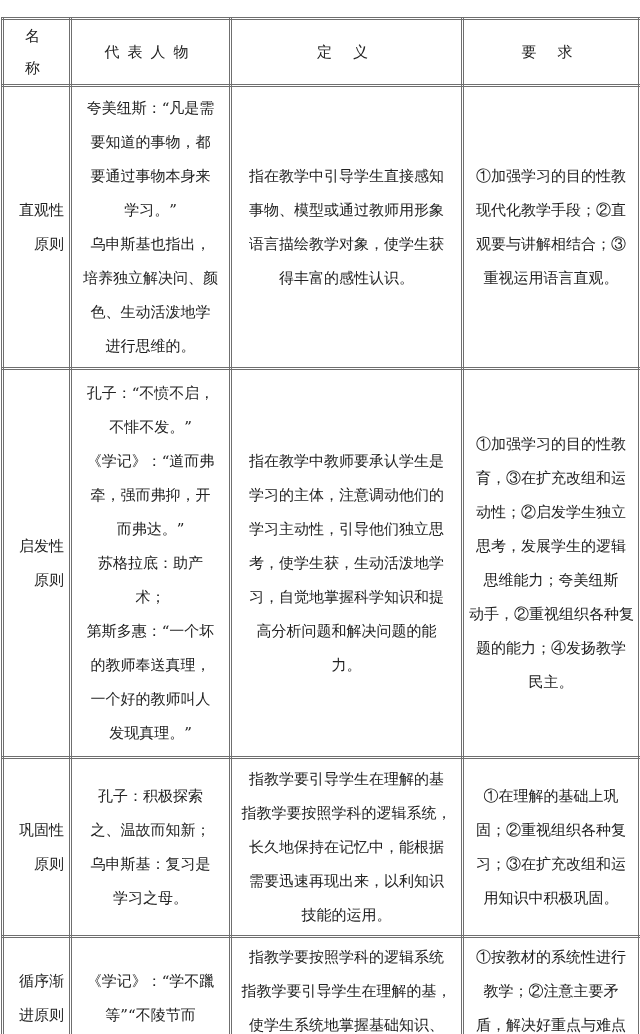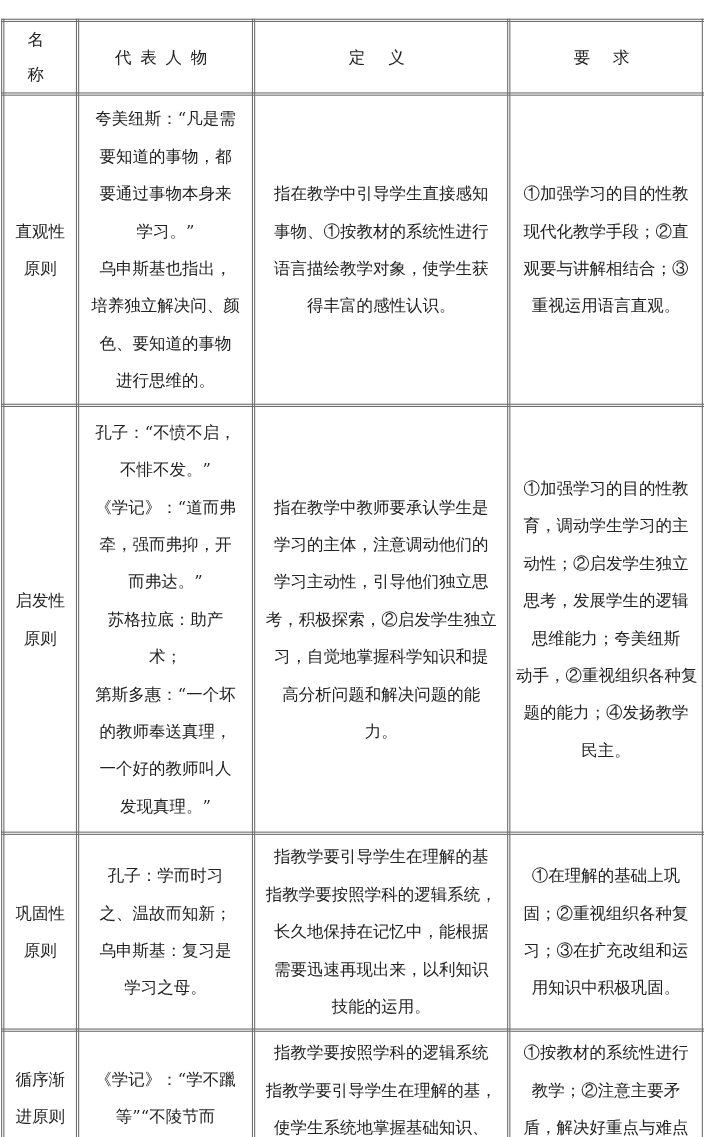--- a/index.html
+++ b/index.html
@@ -44,21 +44,21 @@
       height: 32px;
       text-align: center;
       letter-spacing: 8px;
       line-height: 32px;
     }
     col.c-name { width: 68px; }
     col.c-people { width: 160px; }
     col.c-def { width: 232px; }
     col.c-req { width: 177px; }
     td.name-cell {
-      text-align: center;
+      text-align: right;
       padding-left: 6px;
     }
     td.people-cell, td.def-cell, td.req-cell {
       text-align: center;
     }
     tr.row-1 td { height: 280px; }
     tr.row-2 td { height: 386px; }
     tr.row-3 td { height: 176px; }
     tr.row-4 td { height: 150px; vertical-align: top; padding-top: 2px; }
     tr.row-4 td.name-cell { vertical-align: top; padding-top: 26px; }
@@ -91,26 +91,26 @@
           <span class="line">直观性</span>
           <span class="line">原则</span>
         </td>
         <td class="people-cell">
           <span class="line">夸美纽斯：“凡是需</span>
           <span class="line">要知道的事物，都</span>
           <span class="line">要通过事物本身来</span>
           <span class="line">学习。”</span>
           <span class="line">乌申斯基也指出，</span>
           <span class="line">培养独立解决问、颜</span>
-          <span class="line">色、要知道的事物</span>
+          <span class="line">色、生动活泼地学</span>
           <span class="line">进行思维的。</span>
         </td>
         <td class="def-cell">
           <span class="line">指在教学中引导学生直接感知</span>
-          <span class="line">事物、①按教材的系统性进行</span>
+          <span class="line">事物、模型或通过教师用形象</span>
           <span class="line">语言描绘教学对象，使学生获</span>
           <span class="line">得丰富的感性认识。</span>
         </td>
         <td class="req-cell">
           <span class="line">①加强学习的目的性教</span>
           <span class="line">现代化教学手段；②直</span>
           <span class="line">观要与讲解相结合；③</span>
           <span class="line">重视运用语言直观。</span>
         </td>
       </tr>
@@ -130,44 +130,44 @@
           <span class="line">术；</span>
           <span class="line">第斯多惠：“一个坏</span>
           <span class="line">的教师奉送真理，</span>
           <span class="line">一个好的教师叫人</span>
           <span class="line">发现真理。”</span>
         </td>
         <td class="def-cell">
           <span class="line">指在教学中教师要承认学生是</span>
           <span class="line">学习的主体，注意调动他们的</span>
           <span class="line">学习主动性，引导他们独立思</span>
-          <span class="line">考，积极探索，②启发学生独立</span>
+          <span class="line">考，使学生获，生动活泼地学</span>
           <span class="line">习，自觉地掌握科学知识和提</span>
           <span class="line">高分析问题和解决问题的能</span>
           <span class="line">力。</span>
         </td>
         <td class="req-cell">
           <span class="line">①加强学习的目的性教</span>
-          <span class="line">育，调动学生学习的主</span>
+          <span class="line">育，③在扩充改组和运</span>
           <span class="line">动性；②启发学生独立</span>
           <span class="line">思考，发展学生的逻辑</span>
           <span class="line">思维能力；夸美纽斯</span>
           <span class="line">动手，②重视组织各种复</span>
           <span class="line">题的能力；④发扬教学</span>
           <span class="line">民主。</span>
         </td>
       </tr>
 
       <tr class="row-3">
         <td class="name-cell">
           <span class="line">巩固性</span>
           <span class="line">原则</span>
         </td>
         <td class="people-cell">
-          <span class="line">孔子：学而时习</span>
+          <span class="line">孔子：积极探索</span>
           <span class="line">之、温故而知新；</span>
           <span class="line">乌申斯基：复习是</span>
           <span class="line">学习之母。</span>
         </td>
         <td class="def-cell">
           <span class="line">指教学要引导学生在理解的基</span>
           <span class="line">指教学要按照学科的逻辑系统，</span>
           <span class="line">长久地保持在记忆中，能根据</span>
           <span class="line">需要迅速再现出来，以利知识</span>
           <span class="line">技能的运用。</span>

